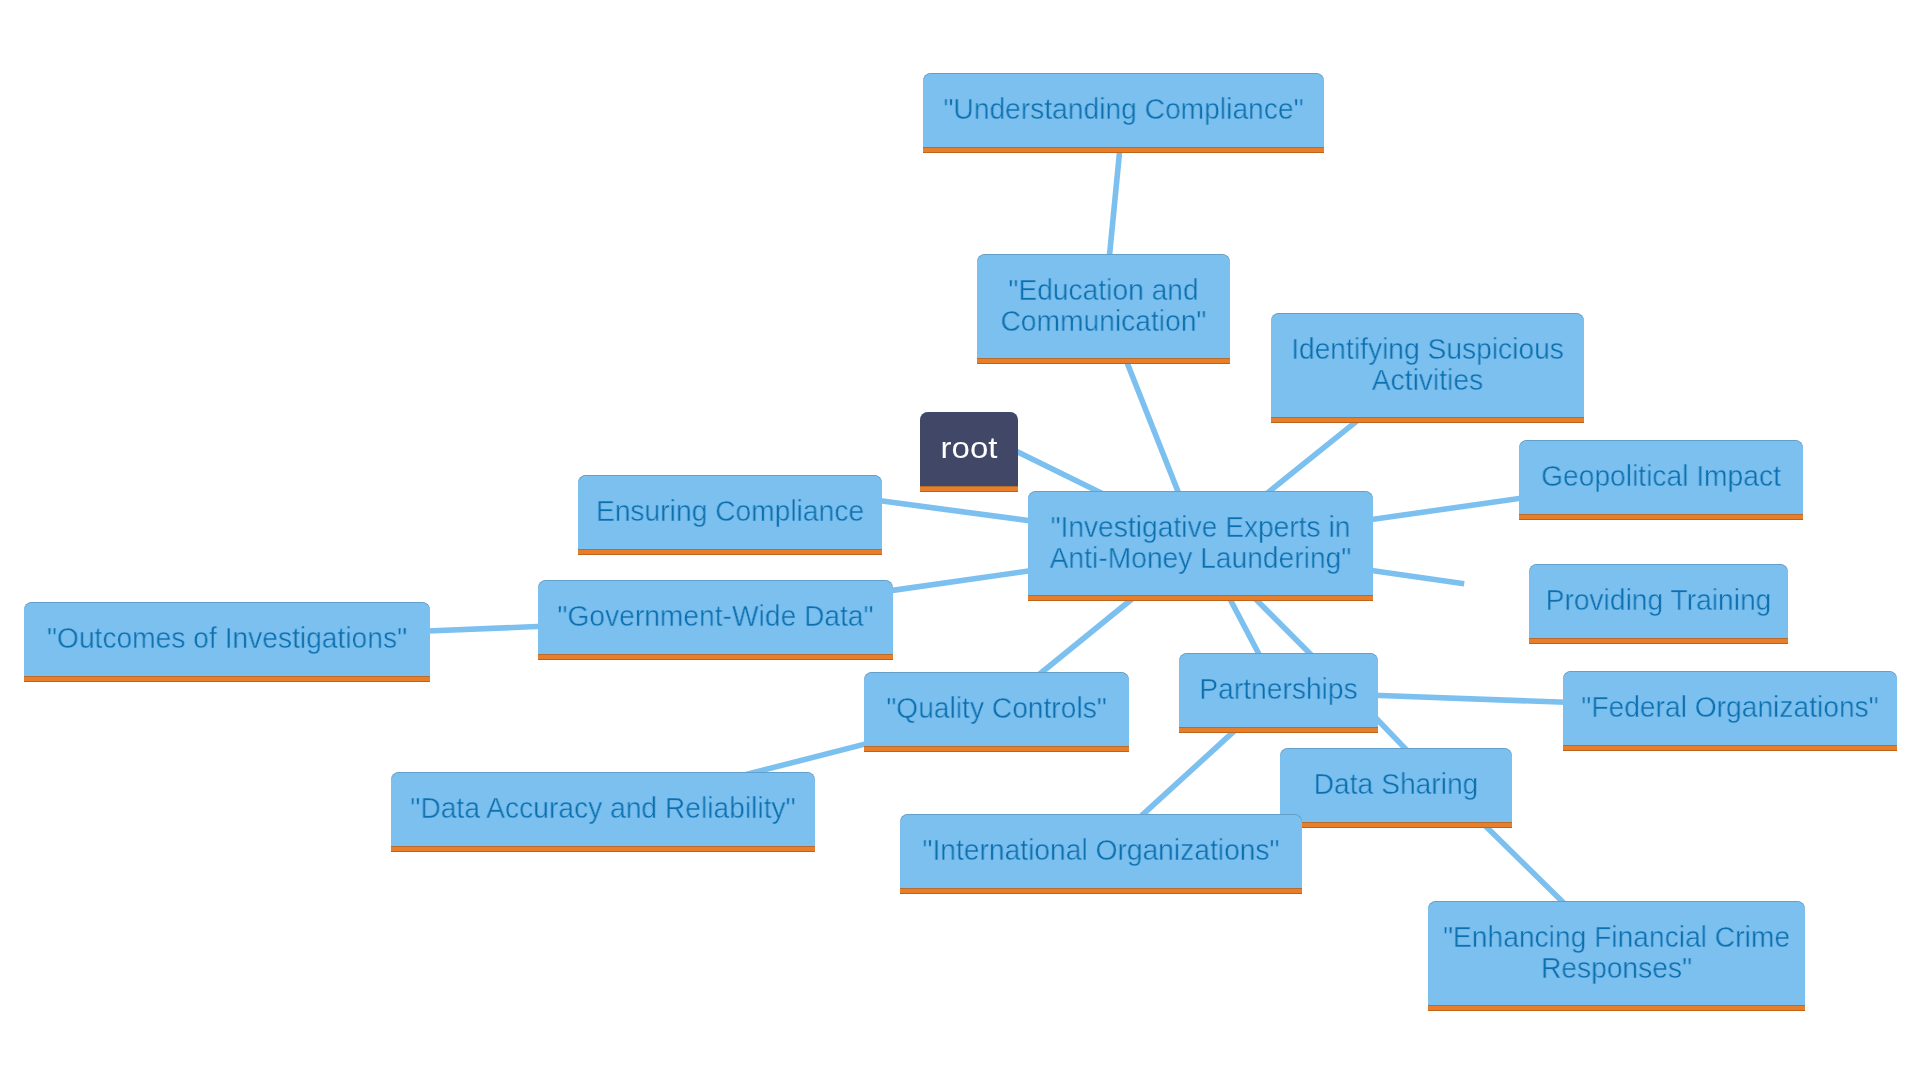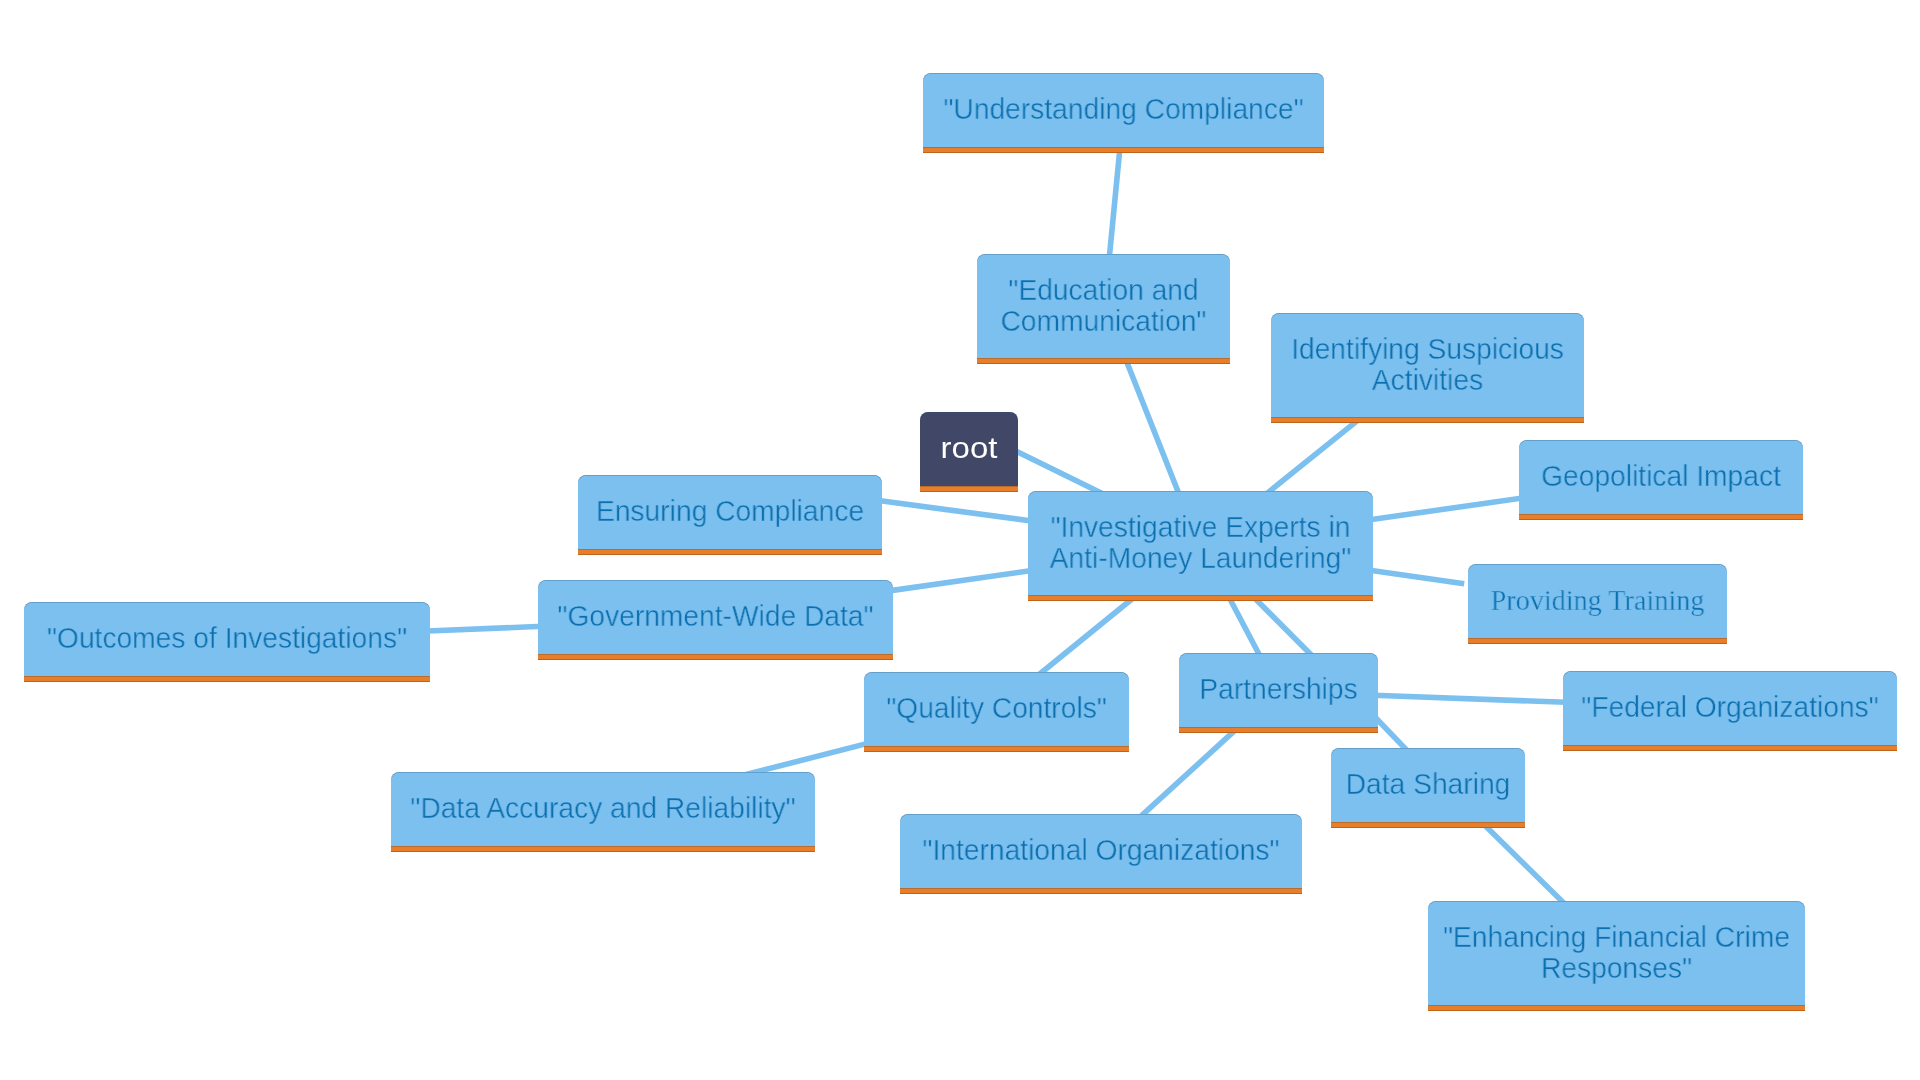--- a/index.html
+++ b/index.html
@@ -70,21 +70,21 @@
       <div class="node" style="left:578px;top:441px;width:304px;height:80px;margin-top:34px;">
         <div class="box" style="background:#7CC0EF;"></div>
         <div class="ul" style="background:#E87E29;"></div>
         <span class="lbl" style="color:#0C6FAE;-webkit-text-stroke:0.45px #7CC0EF;"><span class="ln">Ensuring Compliance</span></span>
       </div>
       <div class="node" style="left:1028px;top:491px;width:345px;height:110px;">
         <div class="box" style="background:#7CC0EF;"></div>
         <div class="ul" style="background:#E87E29;"></div>
         <span class="lbl" style="color:#0C6FAE;-webkit-text-stroke:0.45px #7CC0EF;"><span class="ln">"Investigative Experts in</span><br><span class="ln">Anti-Money Laundering"</span></span>
       </div>
-      <div class="node" style="left:1468px;top:564px;width:259px;height:80px;font-family:Liberation Serif, serif;">
+      <div class="node" style="left:1529px;top:564px;width:259px;height:80px;">
         <div class="box" style="background:#7CC0EF;"></div>
         <div class="ul" style="background:#E87E29;"></div>
         <span class="lbl" style="color:#0C6FAE;-webkit-text-stroke:0.45px #7CC0EF;"><span class="ln">Providing Training</span></span>
       </div>
       <div class="node" style="left:538px;top:580px;width:355px;height:80px;">
         <div class="box" style="background:#7CC0EF;"></div>
         <div class="ul" style="background:#E87E29;"></div>
         <span class="lbl" style="color:#0C6FAE;-webkit-text-stroke:0.45px #7CC0EF;"><span class="ln">"Government-Wide Data"</span></span>
       </div>
       <div class="node" style="left:24px;top:602px;width:406px;height:80px;">
@@ -100,21 +100,21 @@
       <div class="node" style="left:1563px;top:671px;width:334px;height:80px;">
         <div class="box" style="background:#7CC0EF;"></div>
         <div class="ul" style="background:#E87E29;"></div>
         <span class="lbl" style="color:#0C6FAE;-webkit-text-stroke:0.45px #7CC0EF;"><span class="ln">"Federal Organizations"</span></span>
       </div>
       <div class="node" style="left:864px;top:672px;width:265px;height:80px;">
         <div class="box" style="background:#7CC0EF;"></div>
         <div class="ul" style="background:#E87E29;"></div>
         <span class="lbl" style="color:#0C6FAE;-webkit-text-stroke:0.45px #7CC0EF;"><span class="ln">"Quality Controls"</span></span>
       </div>
-      <div class="node" style="left:1331px;top:748px;width:194px;height:80px;justify-content:center;">
+      <div class="node" style="left:1280px;top:748px;width:232px;height:80px;justify-content:center;">
         <div class="box" style="background:#7CC0EF;"></div>
         <div class="ul" style="background:#E87E29;"></div>
         <span class="lbl" style="color:#0C6FAE;-webkit-text-stroke:0.45px #7CC0EF;"><span class="ln">Data Sharing</span></span>
       </div>
       <div class="node" style="left:391px;top:772px;width:424px;height:80px;">
         <div class="box" style="background:#7CC0EF;"></div>
         <div class="ul" style="background:#E87E29;"></div>
         <span class="lbl" style="color:#0C6FAE;-webkit-text-stroke:0.45px #7CC0EF;"><span class="ln">"Data Accuracy and Reliability"</span></span>
       </div>
       <div class="node" style="left:900px;top:814px;width:402px;height:80px;">

